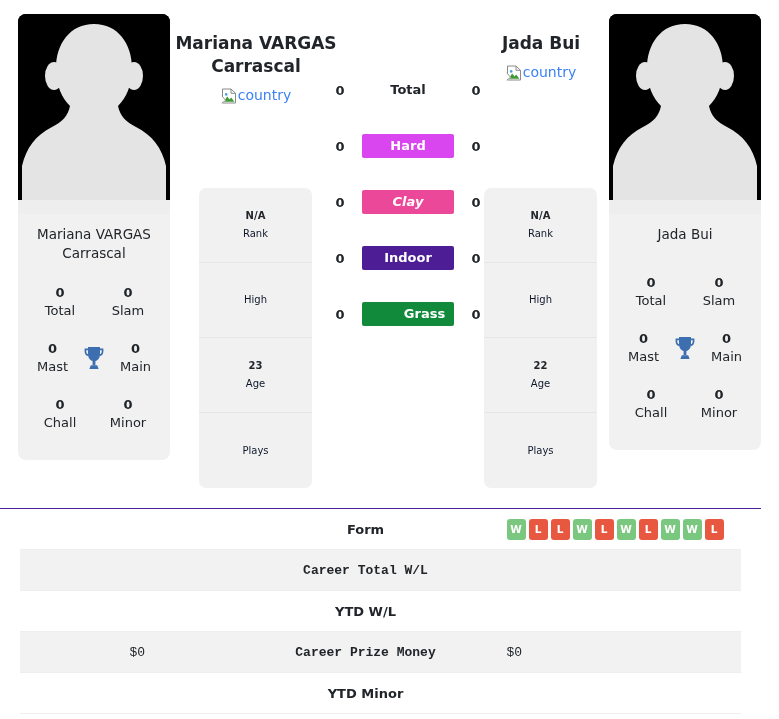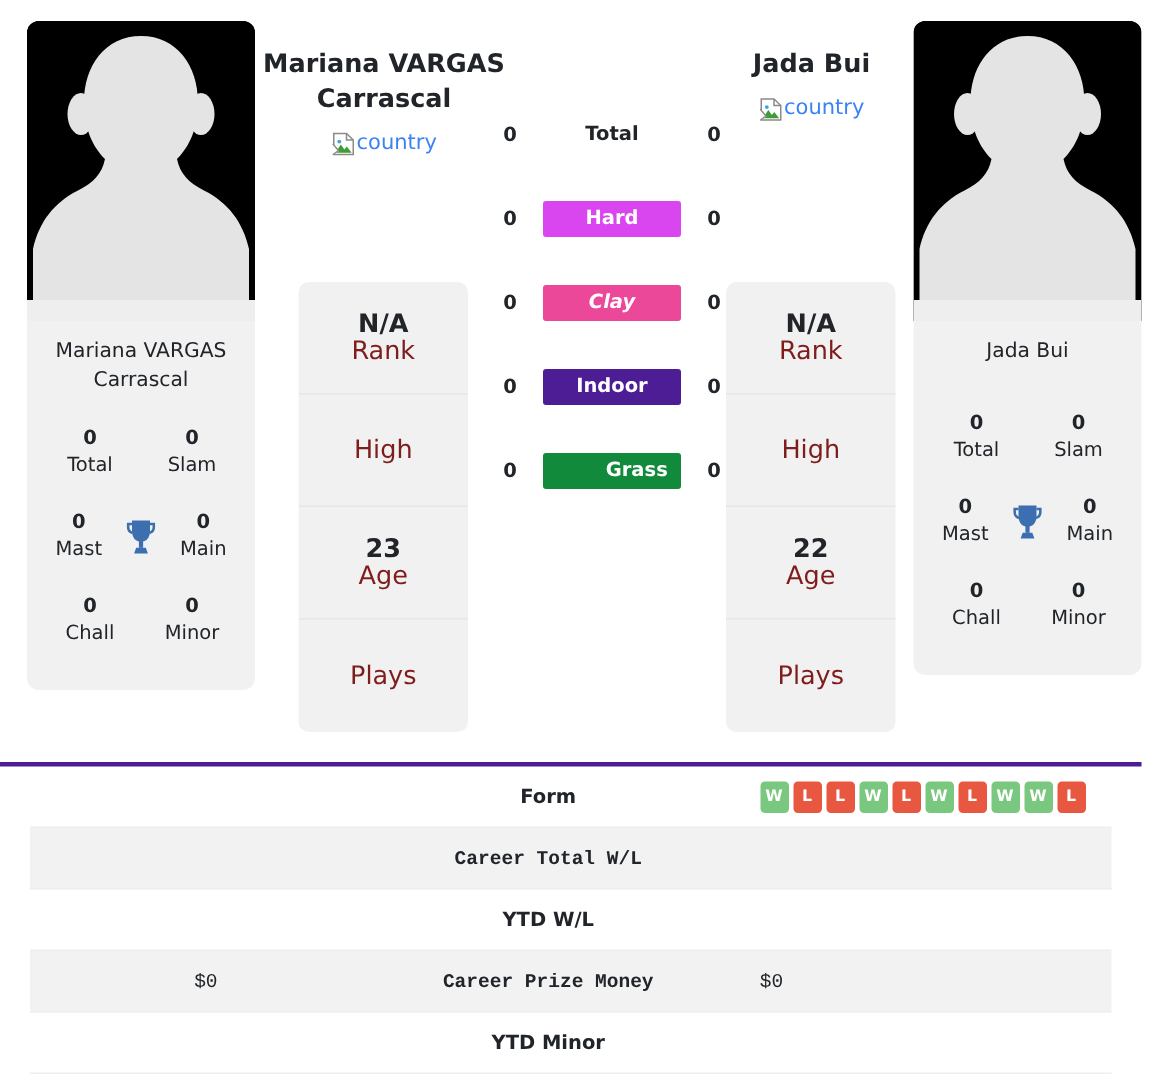--- a/index.html
+++ b/index.html
@@ -129,29 +129,29 @@
   .info-sec {
     height: 75px;
     display: flex;
     flex-direction: column;
     align-items: center;
     justify-content: center;
     border-bottom: 1px solid #e6e6e6;
   }
   .info-sec:last-child { border-bottom: none; }
   .info-val {
-    font-size: 17px;
+    font-size: 10px;
     font-weight: bold;
     line-height: 18px;
     color: #212529;
   }
   .info-lbl {
-    font-size: 17px;
+    font-size: 10px;
     line-height: 18px;
-    color: #7f1d1d;
+    color: #0f172a;
     text-align: right;
   }
 
   
   .surface-col {
     position: absolute;
     top: 62px;
     left: 332px;
     width: 152px;
   }
@@ -185,21 +185,21 @@
     color: #212529;
     font-weight: bold;
   }
 
   
   .compare-table {
     position: absolute;
     top: 508px;
     left: 0;
     width: 761px;
-    border-top: 3px solid #4c1d95;
+    border-top: 1px solid #4c1d95;
   }
   .ct-row {
     position: relative;
     display: flex;
     align-items: center;
     height: 41px;
     margin: 0 20px;
     border-bottom: 1px solid #eeeeee;
   }
   .ct-row.shaded { background: #f2f2f2; font-family: Liberation Mono, monospace; }

